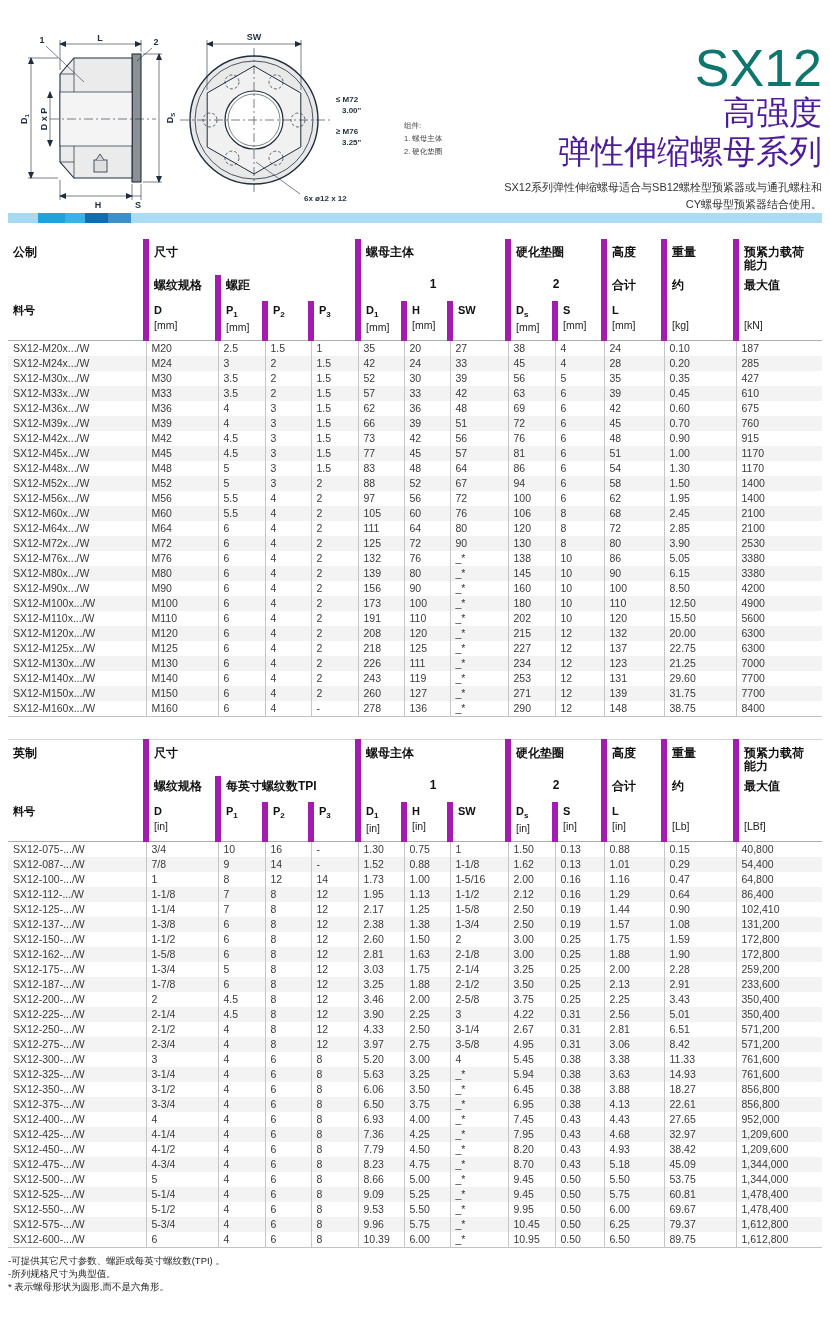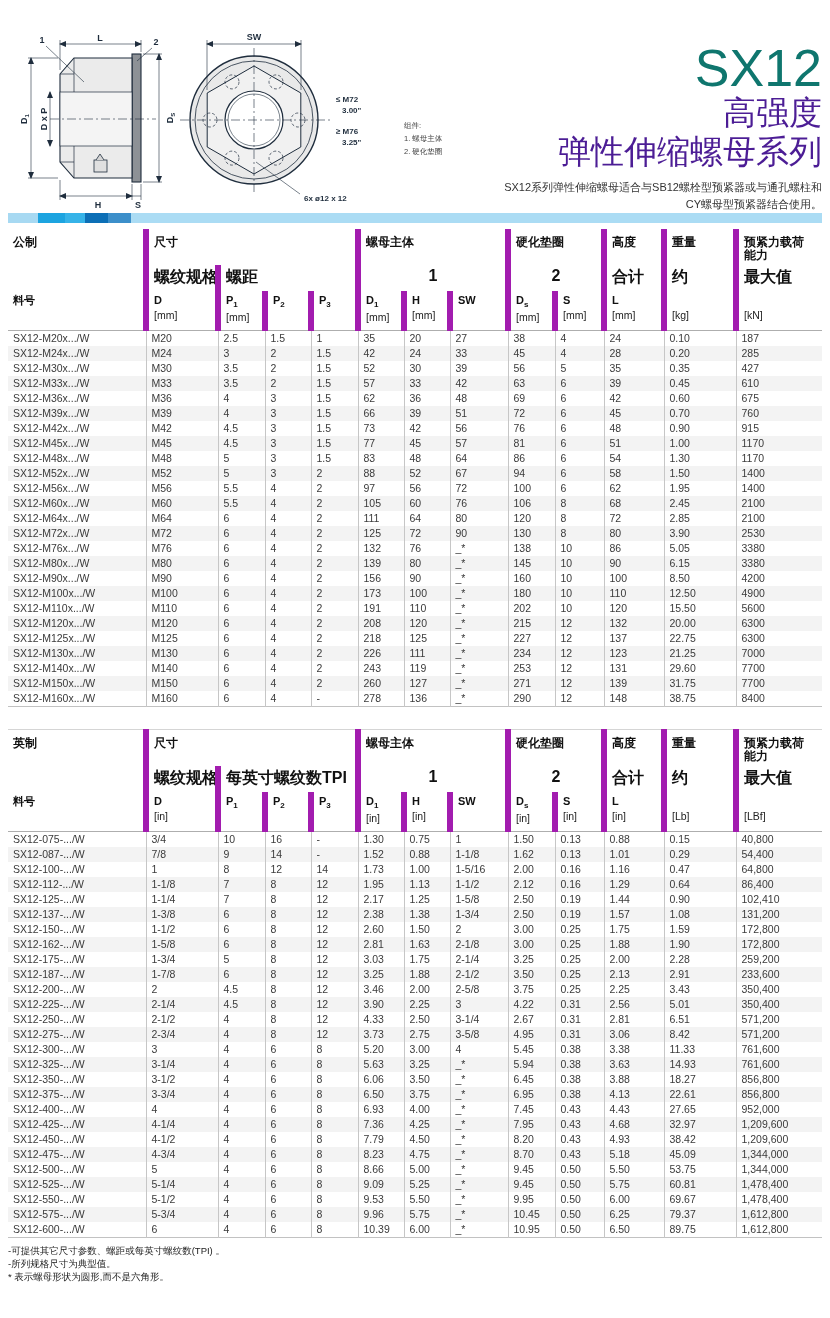--- a/index.html
+++ b/index.html
@@ -12,27 +12,27 @@
   .titleblock{position:absolute;right:8px;top:42px;text-align:right;}
   .product-title{font-size:52px;line-height:1.0;font-weight:400;color:#0f766e;letter-spacing:0;}
   .product-sub{font-size:33px;line-height:1.18;font-weight:400;color:#4c1d95;}
   .product-desc{font-size:11px;line-height:1.55;color:#333;margin-top:7px;margin-left:28px;}
 
   
   .topbar{margin:0 8px;height:10px;display:flex;}
   .topbar span{display:block;height:10px;}
 
   
-  table.spec{border-collapse:collapse;table-layout:fixed;width:814px;margin:6px 8px 0 8px;border-bottom:1px solid #c2c2c2;}
+  table.spec{border-collapse:collapse;table-layout:fixed;width:814px;margin:16px 8px 0 8px;border-bottom:1px solid #c2c2c2;}
   table.spec td{overflow:hidden;white-space:nowrap;}
   .spec thead td{border-left:6px solid #a21caf;padding:2px 5px;vertical-align:top;font-weight:bold;color:#111;}
   .spec td:first-child{border-left:none;}
   .spec thead{border-bottom:1px solid #aeaeae;}
   .spec thead tr.g1 td{font-size:12px;padding-top:7px;height:27px;line-height:13px;}
-  .spec thead tr.g2 td{font-size:16px;height:22px;}
+  .spec thead tr.g2 td{font-size:12px;height:22px;}
   .spec thead tr:nth-child(3) td{height:34px;font-size:11px;line-height:13px;padding-top:3px;}
   .lbl{display:block;min-height:15px;font-weight:bold;}
   .lbl sub{font-size:8px;}
   .unit{display:block;font-weight:normal;font-size:10.5px;color:#222;}
   .c{text-align:center;}
   .spec tbody td{border-left:1px solid #c6c6c6;font-size:10.5px;line-height:13px;padding:1px 5px;color:#3a3a3a;}
   .spec tbody tr:nth-child(even){background:#f3f3f3;}
   .imperial{margin-top:22px !important;border-top:1px solid #d5d5d5;}
 
   
@@ -918,21 +918,21 @@
           <td>2.81</td>
           <td>6.51</td>
           <td>571,200</td>
         </tr>
         <tr>
           <td>SX12-275-.../W</td>
           <td>2-3/4</td>
           <td>4</td>
           <td>8</td>
           <td>12</td>
-          <td>3.73</td>
+          <td>3.97</td>
           <td>2.75</td>
           <td>3-5/8</td>
           <td>4.95</td>
           <td>0.31</td>
           <td>3.06</td>
           <td>8.42</td>
           <td>571,200</td>
         </tr>
         <tr>
           <td>SX12-300-.../W</td>

